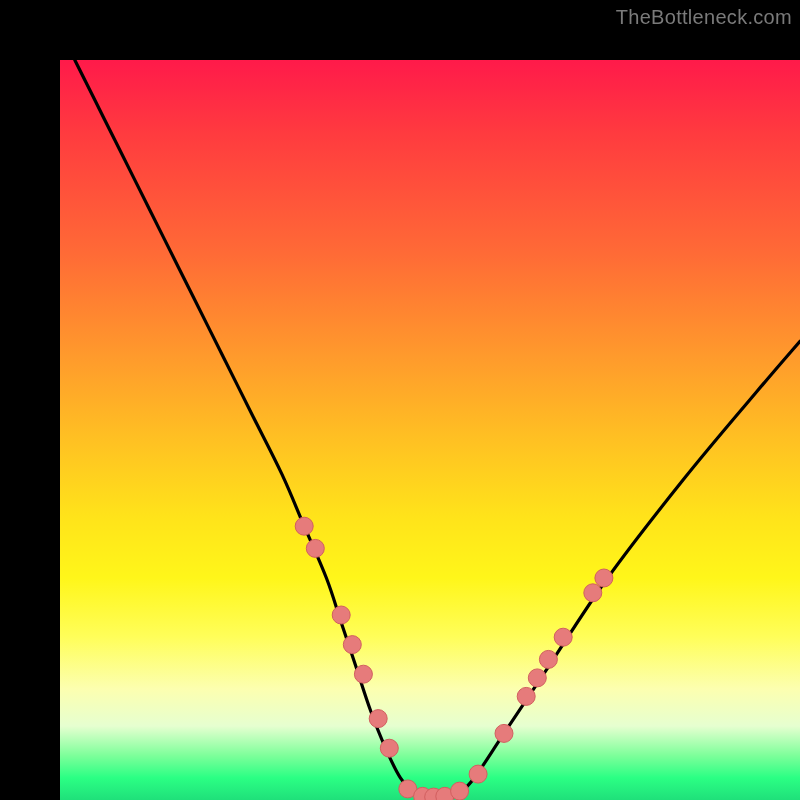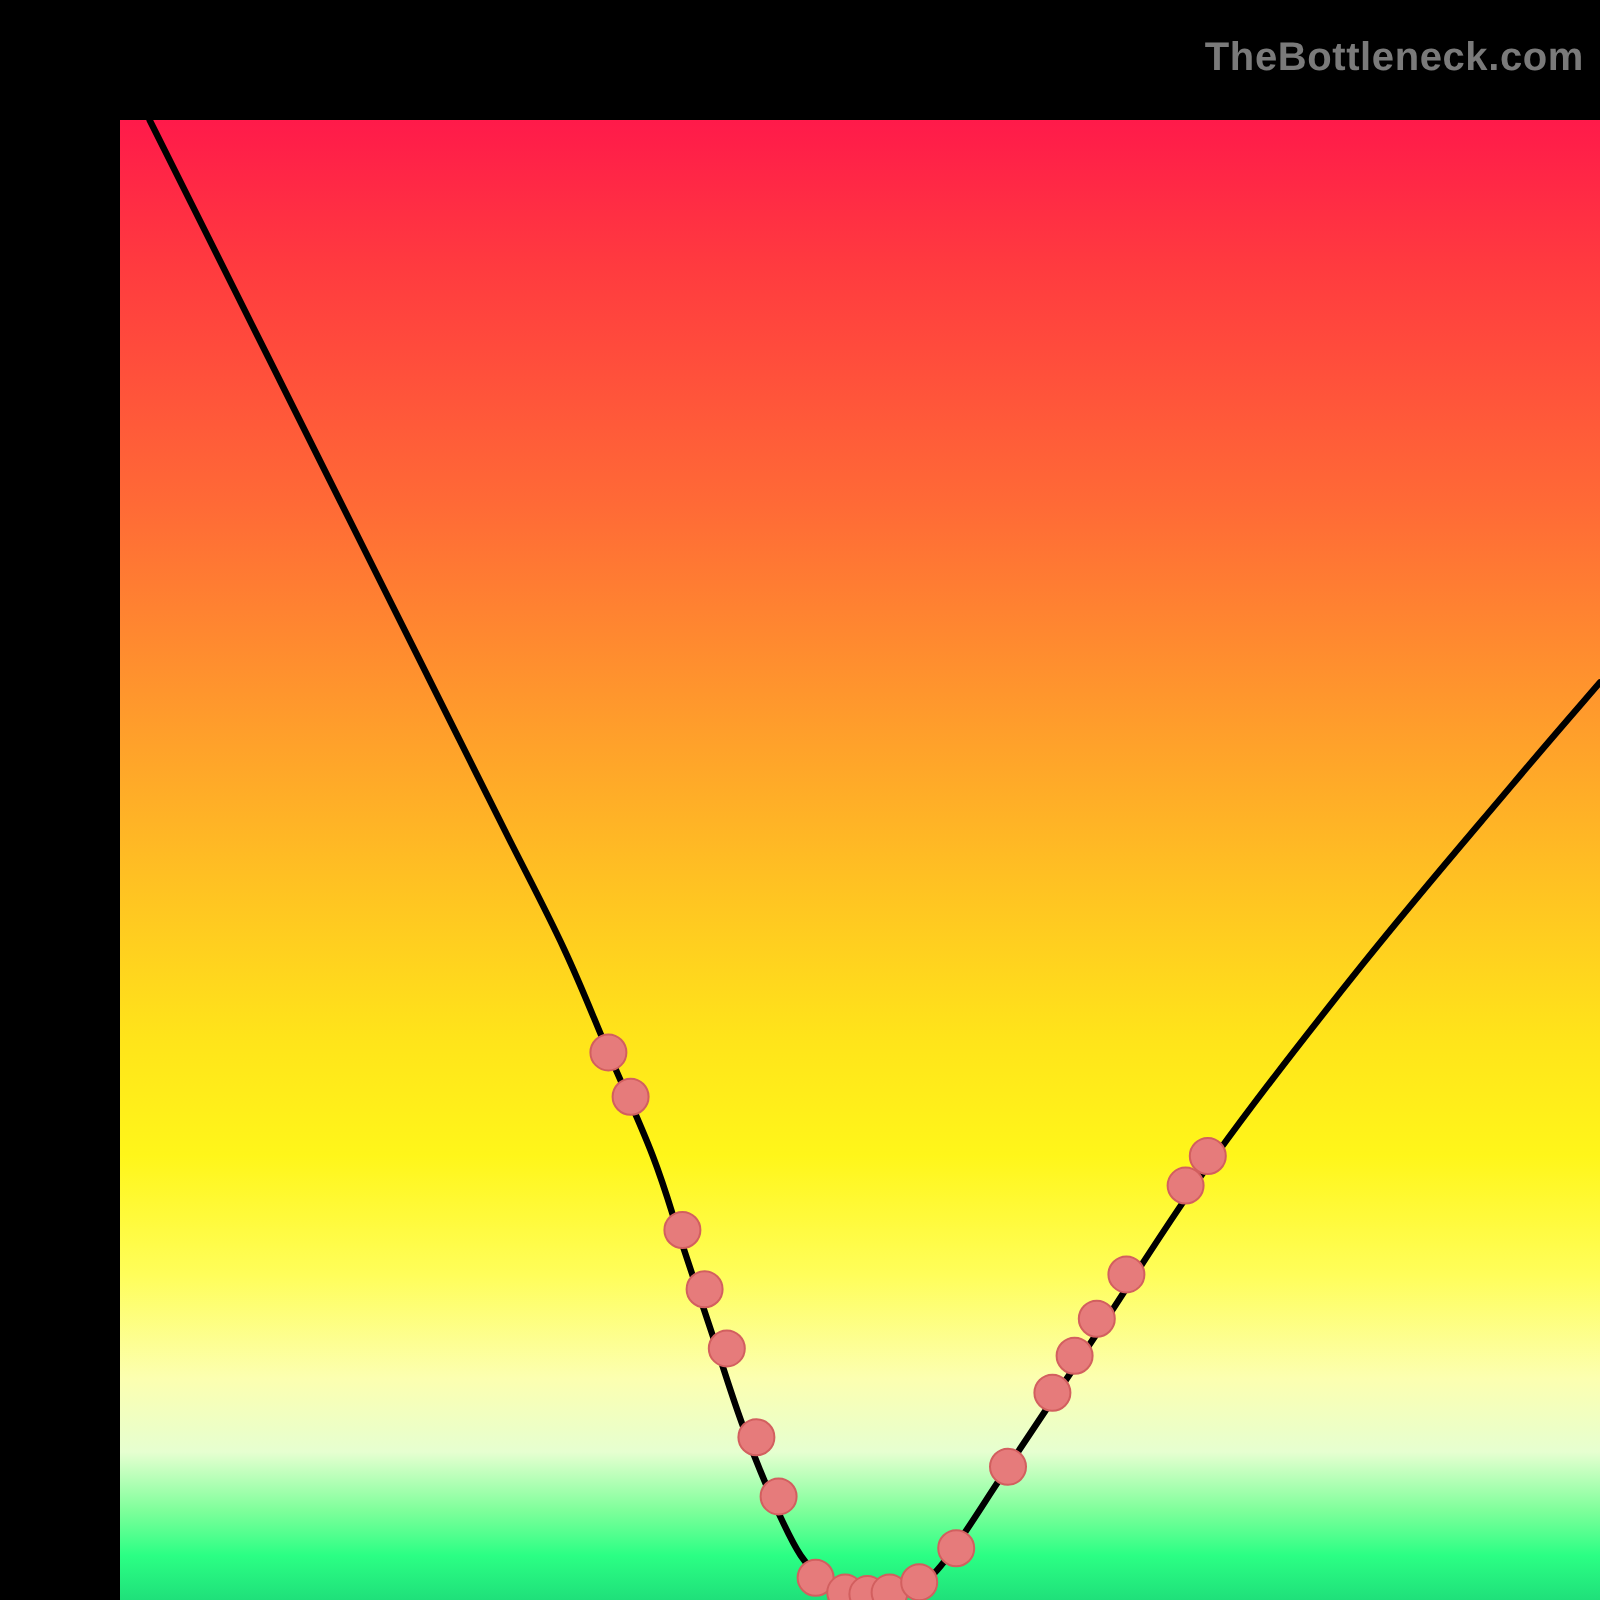--- a/index.html
+++ b/index.html
@@ -43,25 +43,25 @@
       #fffe5a 78%,
       #fcffb0 85%,
       #e6ffd0 90%,
       #7dff9a 94%,
       #2bff84 97%,
       #1fe07a 100%
     );
   }
   .watermark {
     position: absolute;
-    top: 18px;
+    top: 6px;
     right: 8px;
     color: #7a7a7a;
     font-size: 20px;
-    font-weight: 700;
+    font-weight: 400;
     letter-spacing: 0.3px;
     z-index: 10;
     user-select: none;
   }
   svg.curve {
     position: absolute;
     inset: 0;
     width: 740px;
     height: 740px;
     overflow: visible;

